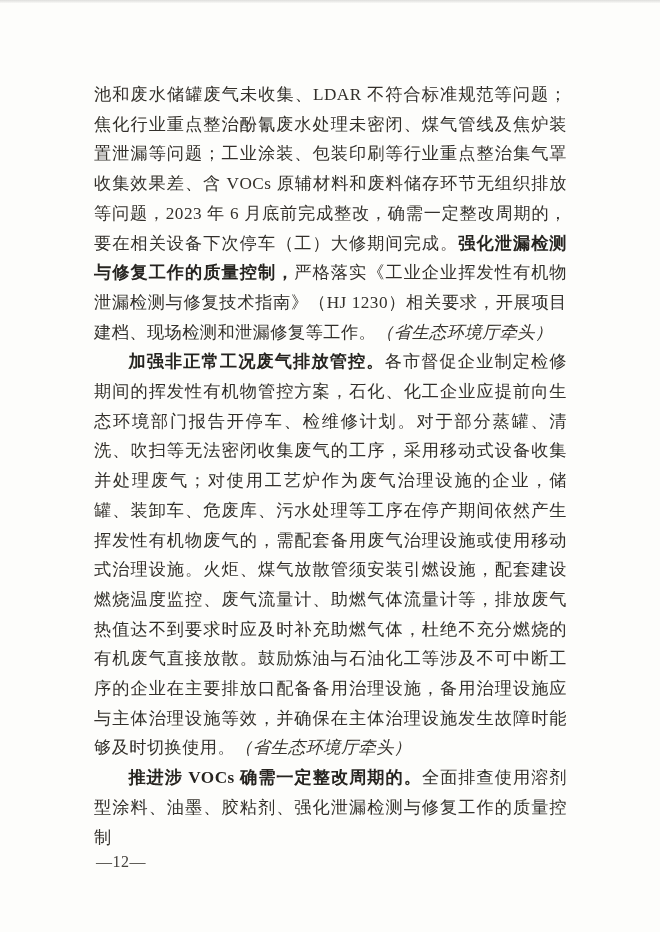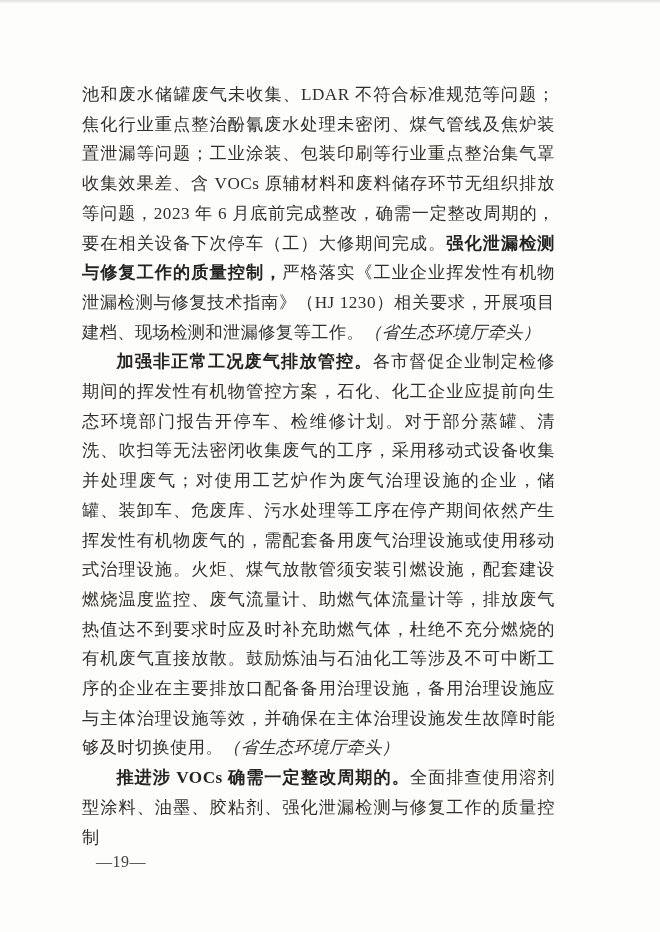--- a/index.html
+++ b/index.html
@@ -16,21 +16,21 @@
     font-family: "Liberation Serif", "DejaVu Serif", serif;
   }
   .scan-edge-top {
     position: absolute;
     top: 0; left: 0; right: 0;
     height: 3px;
     background: linear-gradient(#dededc, #f8f8f6);
   }
   .content {
     position: absolute;
-    left: 82px;
+    left: 94px;
     top: 80px;
     width: 473px;
     color: #33302b;
     font-size: 17.2px;
     line-height: 29.7px;
     letter-spacing: 0.45px;
     text-align: justify;
     text-justify: inter-ideograph;
   }
   .para {
@@ -64,14 +64,14 @@
 </head>
 <body>
 
 <div class="page">
   <div class="scan-edge-top"></div>
   <div class="content">
       <p class="para"><span class="run-regular">池和废水储罐废气未收集、LDAR 不符合标准规范等问题；焦化行业重点整治酚氰废水处理未密闭、煤气管线及焦炉装置泄漏等问题；工业涂装、包装印刷等行业重点整治集气罩收集效果差、含 VOCs 原辅材料和废料储存环节无组织排放等问题，2023 年 6 月底前完成整改，确需一定整改周期的，要在相关设备下次停车（工）大修期间完成。</span><span class="run-bold">强化泄漏检测与修复工作的质量控制，</span><span class="run-regular">严格落实《工业企业挥发性有机物泄漏检测与修复技术指南》（HJ 1230）相关要求，开展项目建档、现场检测和泄漏修复等工作。</span><span class="run-kaiti">（省生态环境厅牵头）</span></p>
       <p class="para indent"><span class="run-bold">加强非正常工况废气排放管控。</span><span class="run-regular">各市督促企业制定检修期间的挥发性有机物管控方案，石化、化工企业应提前向生态环境部门报告开停车、检维修计划。对于部分蒸罐、清洗、吹扫等无法密闭收集废气的工序，采用移动式设备收集并处理废气；对使用工艺炉作为废气治理设施的企业，储罐、装卸车、危废库、污水处理等工序在停产期间依然产生挥发性有机物废气的，需配套备用废气治理设施或使用移动式治理设施。火炬、煤气放散管须安装引燃设施，配套建设燃烧温度监控、废气流量计、助燃气体流量计等，排放废气热值达不到要求时应及时补充助燃气体，杜绝不充分燃烧的有机废气直接放散。鼓励炼油与石油化工等涉及不可中断工序的企业在主要排放口配备备用治理设施，备用治理设施应与主体治理设施等效，并确保在主体治理设施发生故障时能够及时切换使用。</span><span class="run-kaiti">（省生态环境厅牵头）</span></p>
       <p class="para indent"><span class="run-bold">推进涉 VOCs 确需一定整改周期的。</span><span class="run-regular">全面排查使用溶剂型涂料、油墨、胶粘剂、强化泄漏检测与修复工作的质量控制</span></p>
     </div>
-  <div class="footer">—19—</div>
+  <div class="footer">—12—</div>
 </div>
 
 </body></html>

